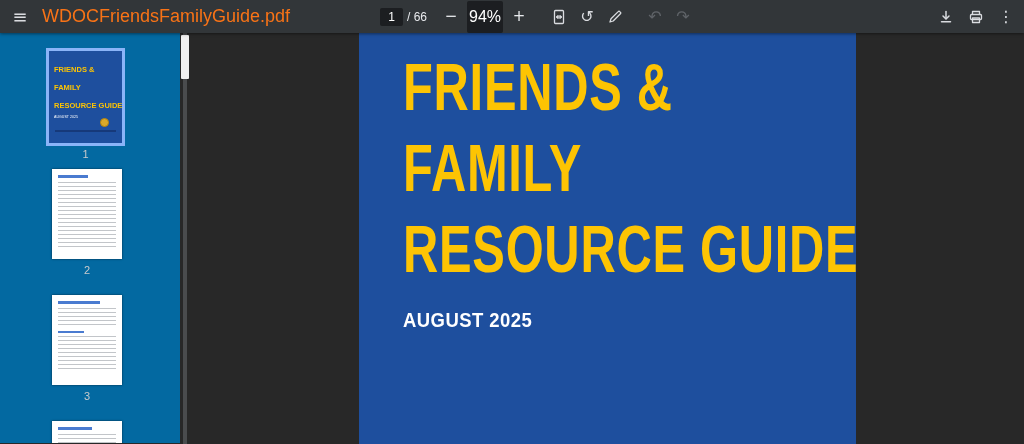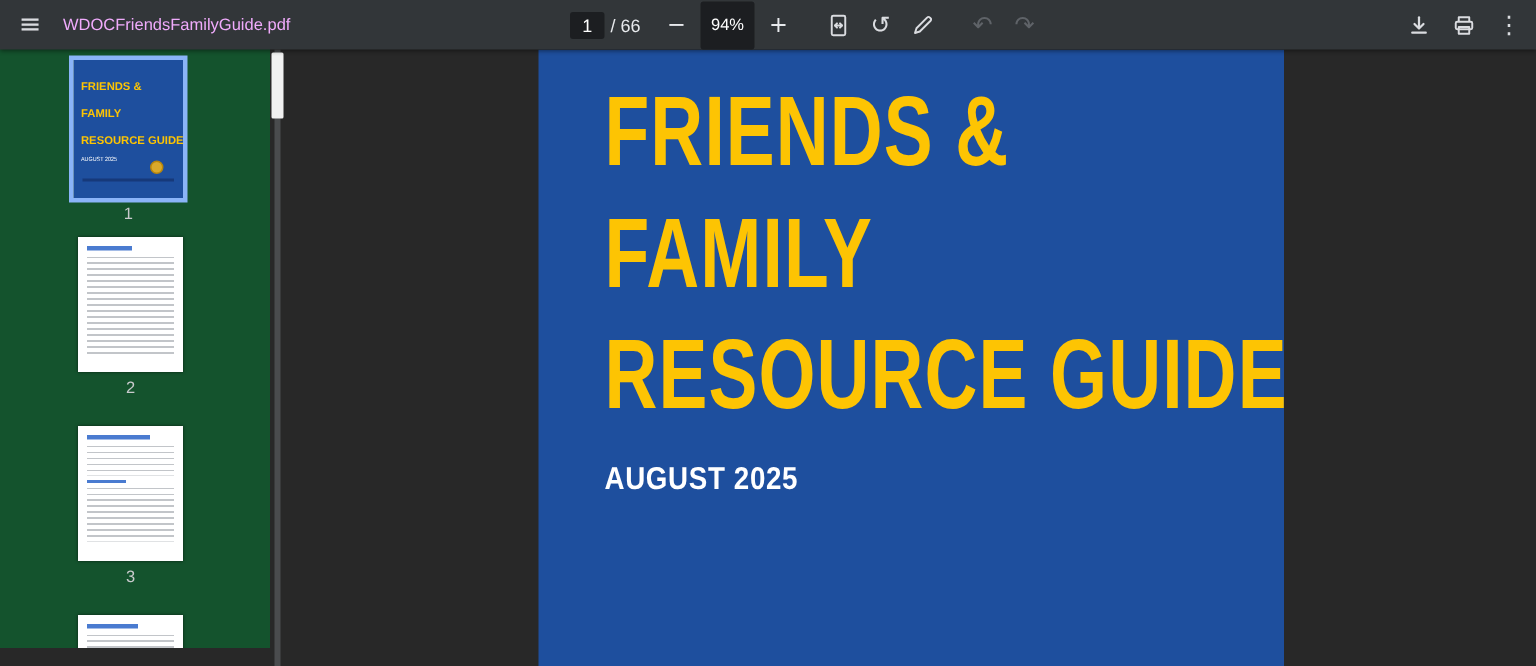--- a/index.html
+++ b/index.html
@@ -9,35 +9,35 @@
   
   .toolbar { position:absolute; top:0; left:0; width:1024px; height:33px;
              background:#323639; box-shadow:0 1px 3px rgba(0,0,0,.45); z-index:10;
              display:flex; align-items:center; }
   .tb-left { display:flex; align-items:center; gap:10px; padding-left:8px; }
   .icon-btn { width:24px; height:24px; border:none; background:transparent; border-radius:50%;
               display:flex; align-items:center; justify-content:center; color:#dadce0; cursor:pointer; }
   .glyph { font-family:"DejaVu Sans", sans-serif; font-size:15px; line-height:1; color:#dadce0; }
   .glyph.big { font-size:18px; }
   .glyph.disabled { color:#5f6368; }
-  .filename { color:#f0abfc; font-size:11px; white-space:nowrap; }
+  .filename { color:#f97316; font-size:18px; white-space:nowrap; }
 
   .tb-center { position:absolute; left:380px; top:0; height:33px; display:flex; align-items:center; gap:4px; }
   .page-input { width:23px; height:18px; background:#1c1e21; border:none; border-radius:2px;
                 color:#fff; font-size:12px; text-align:center; font-family:"Liberation Sans", sans-serif; }
   .page-total { color:#e8eaed; font-size:12px; margin-right:8px; white-space:nowrap;text-align:center; }
   .zoom-chip { min-width:36px; height:32px; background:#1c1e21; border-radius:2px; color:#fff;
-               font-size:11px; display:flex; align-items:center; justify-content:center; }
+               font-size:16px; display:flex; align-items:center; justify-content:center; }
   .zoom-btn { font-size:15px; color:#e8eaed; }
   .grp-gap { width:8px; }
 
   .tb-right { position:absolute; right:0; top:0; height:33px; display:flex; align-items:center; gap:6px; padding-right:6px; }
 
   
-  .sidebar { position:absolute; top:21px; left:0; width:180px; height:411px; background:#14532d; overflow:hidden; }
+  .sidebar { position:absolute; top:32px; left:0; width:180px; height:411px; background:#0369a1; overflow:hidden; }
   .thumb-wrap { position:absolute; text-align:center; cursor:pointer; }
   .thumb-page { background:#ffffff; margin:0 auto; position:relative; overflow:hidden;
                 box-shadow:0 0 2px rgba(0,0,0,.6); }
   .thumb-page.selected { outline:3px solid #8ab4f8; outline-offset:0px; }
   .thumb-label { color:#c8cacc; font-size:11px; margin-top:5px; }
 
   .mini-cover { width:100%; height:100%; background:#1e4f9e; padding:7px 5px; text-align:left; position:relative; }
   .mini-line { color:#fdc403; font-weight:bold; font-size:7.5px; line-height:9px; white-space:nowrap;
                transform:scaleX(.85); transform-origin:left center; }
   .mini-sub { color:#ffffff; font-size:4px; margin-top:2px; transform:scaleX(.9); transform-origin:left center; }

